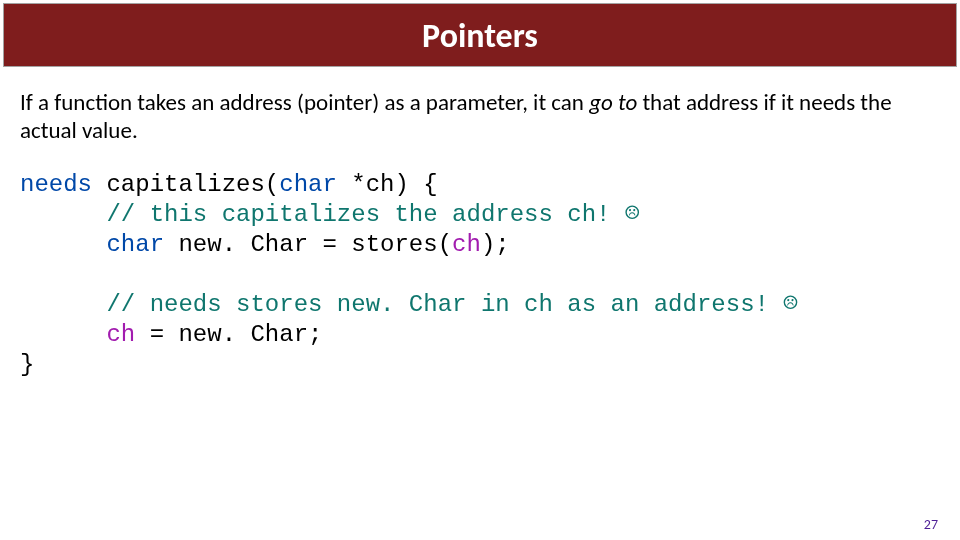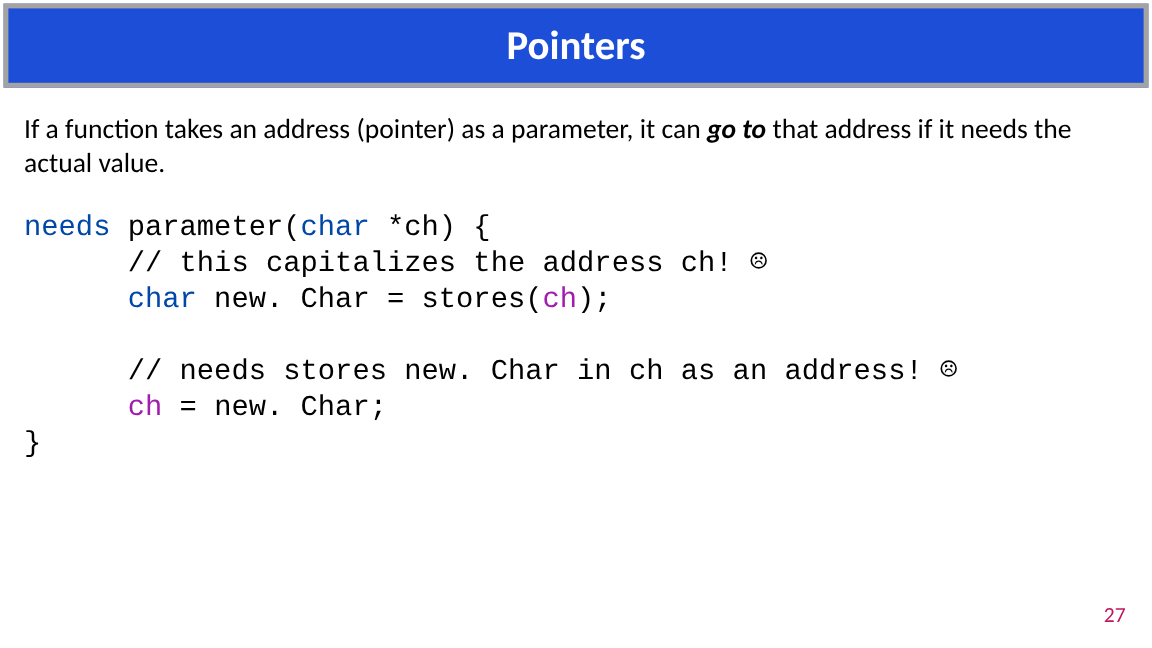--- a/index.html
+++ b/index.html
@@ -12,22 +12,22 @@
     color: #000;
     overflow: hidden;
   }
   .slide {
     position: relative;
     width: 960px;
     height: 540px;
     box-sizing: border-box;
   }
   .title-bar {
-    background: #1d4ed8;
-    border: 4px solid #a3a3a3;
+    background: #7f1d1d;
+    border: 1px solid #a3a3a3;
     margin: 3px 3px 0 3px;
     height: 62px;
     display: flex;
     align-items: center;
     justify-content: center;
   }
   .title-bar h1 {
     color: #fff;
     font-weight: 700;
     font-size: 34px;
@@ -36,55 +36,54 @@
   .body {
     padding: 22px 20px 0 20px;
   }
   .para {
     font-size: 23px;
     line-height: 1.2;
     margin: 0 0 26px 0;
   }
   .para em {
     font-style: italic;
-    font-weight: bold;
   }
   .code {
     font-family: Consolas, "Courier New", monospace;
     font-size: 24px;
     line-height: 1.25;
     white-space: pre;
   }
   .code .kw   { color: #0048a8; }
-  .code .cmt  { color: #000000; }
+  .code .cmt  { color: #0f766e; }
   .code .chp  { color: #a21caf; }
   .slide-number {
     position: absolute;
-    bottom: 20px;
+    bottom: 10px;
     right: 22px;
-    font-size: 18px;
-    color: #be185d;
+    font-size: 14px;
+    color: #4c1d95;
   }
 </style>
 </head>
 <body>
 
 <div class="slide">
 
   <div class="title-bar">
     <h1>Pointers</h1>
   </div>
 
   <div class="body">
 
     <p class="para">
       <span>If a function takes an address (pointer) as a parameter, it can </span><em>go to</em><span> that address if it needs the actual value.</span>
     </p>
 
-    <div class="code"><span class="kw">needs</span><span> parameter(</span><span class="kw">char</span><span> *ch) {</span>
+    <div class="code"><span class="kw">needs</span><span> capitalizes(</span><span class="kw">char</span><span> *ch) {</span>
       <span class="cmt">// this capitalizes the address ch! </span><span class="cmt">☹</span>
       <span class="kw">char</span><span> new. Char = stores(</span><span class="chp">ch</span><span>);</span>
 
       <span class="cmt">// needs stores new. Char in ch as an address! </span><span class="cmt">☹</span>
       <span class="chp">ch</span><span> = new. Char;</span>
 <span>}</span></div>
 
   </div>
 
   <div class="slide-number">27</div>

